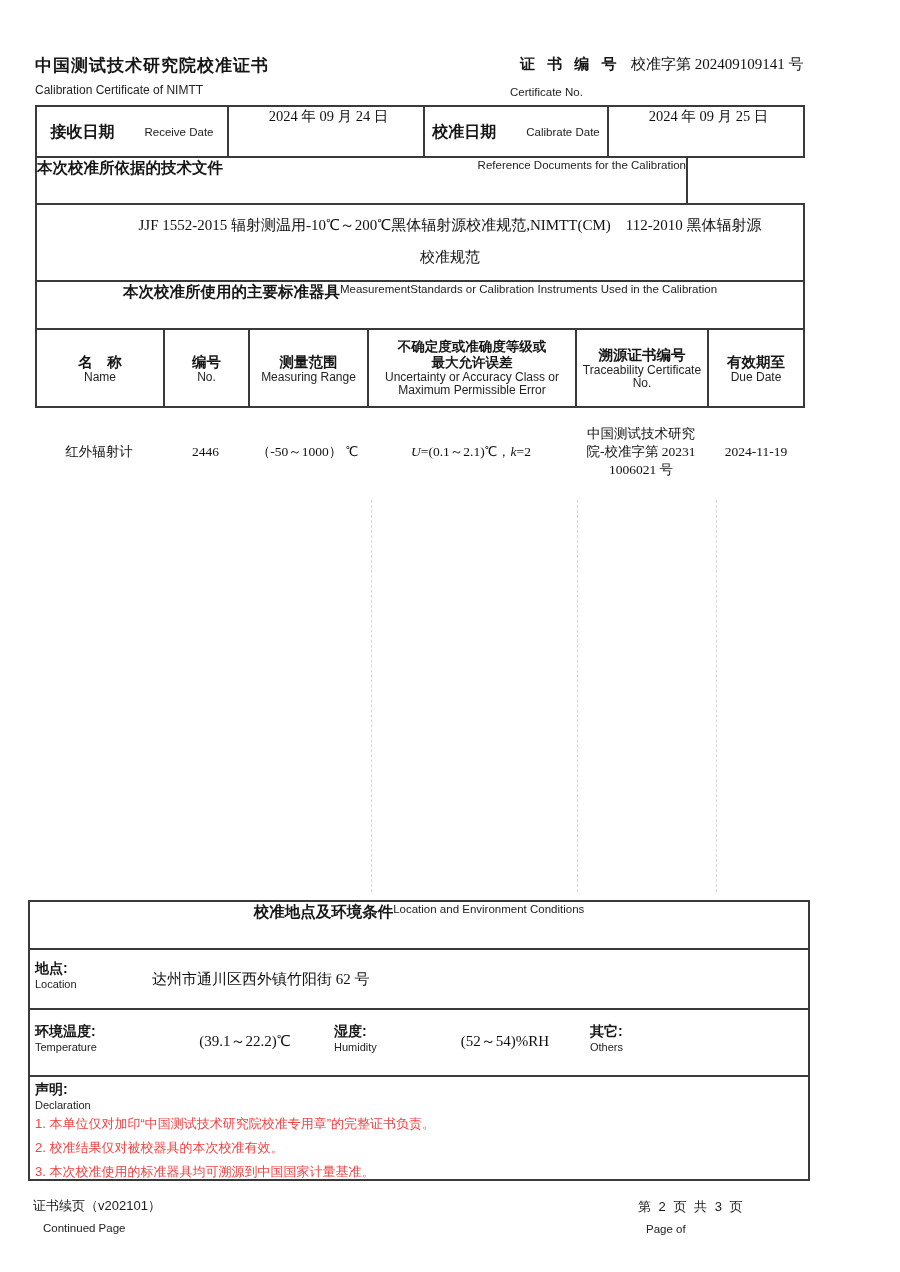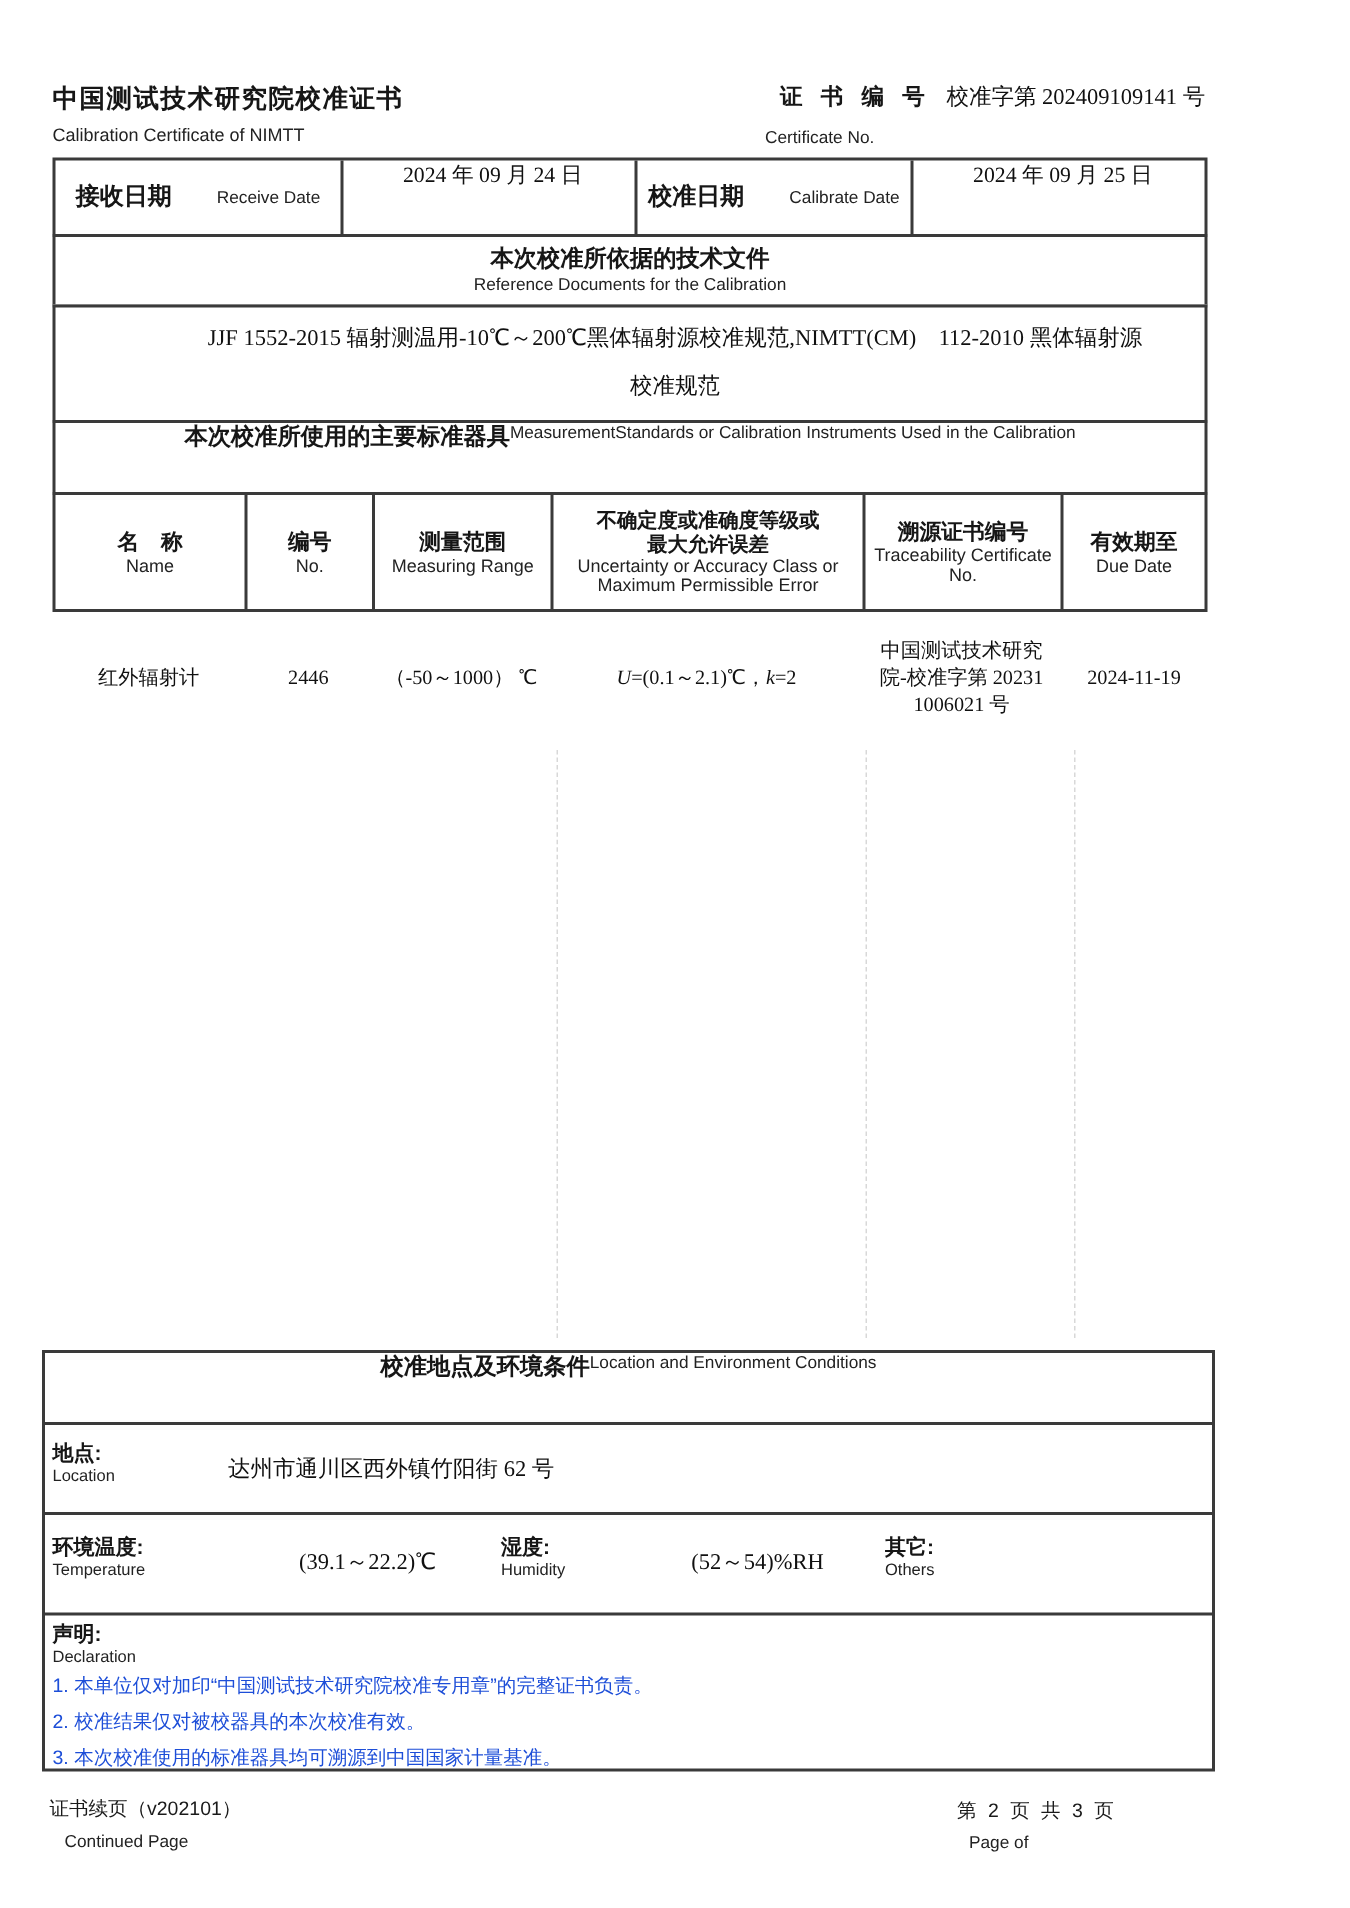--- a/index.html
+++ b/index.html
@@ -32,21 +32,21 @@
   .h-cn-sm{font-size:13.5px;line-height:16px;}
   .h-en{font-size:12px;line-height:13px;}
   .dcell{box-sizing:border-box;display:flex;flex-direction:column;justify-content:center;
          align-items:center;text-align:center;font-size:13.5px;line-height:18px;}
   .dash{border-left:1px dashed #aaa;opacity:.45;width:0;}
   
   .bline{border-bottom:2px solid #3a3a3a;box-sizing:border-box;}
   .flab-cn{font-size:14px;line-height:18px;}
   .flab-en{font-size:11px;line-height:14px;}
   .fval{font-size:15px;}
-  .decl-item{font-size:13px;line-height:24px;color:#1d4ed8;}
+  .decl-item{font-size:13px;line-height:24px;color:#ef4444;}
   .foot-cn{font-size:13px;}
   .foot-en{font-size:11.5px;}
 </style>
 </head>
 <body>
 
 <div class="page">
 
   <div class="abs cnb" style="left:35px;top:54px;font-size:17px;letter-spacing:1px;">中国测试技术研究院校准证书</div>
   <div class="abs en" style="left:35px;top:83px;font-size:12px;">Calibration Certificate of NIMTT</div>
@@ -69,21 +69,21 @@
       <div class="cell" style="width:185px;">
         <div class="cnb lab-cn">校准日期</div>
         <div class="en lab-en">Calibrate Date</div>
       </div>
       <div class="cell val" style="width:195px;">
         <div class="serif dateval">2024 年 09 月 25 日</div>
       </div>
     </div>
   </div>
 
-  <div class="abs tbox ctr" style="left:35px;top:156px;width:770px;height:49px;display:flex;flex-direction:column;justify-content:center;">
+  <div class="abs tbox ctr" style="left:35px;top:156px;width:653px;height:49px;display:flex;flex-direction:row;justify-content:space-between;">
     <div class="cnb sec-cn">本次校准所依据的技术文件</div>
     <div class="en sec-en">Reference Documents for the Calibration</div>
   </div>
 
   <div class="abs tbox" style="left:35px;top:203px;width:770px;height:79px;"></div>
   <div class="abs serif ctr" style="left:36px;top:216px;width:828px;font-size:15px;white-space:nowrap;">JJF 1552-2015 辐射测温用-10℃～200℃黑体辐射源校准规范,NIMTT(CM)　112-2010 黑体辐射源</div>
   <div class="abs serif ctr" style="left:36px;top:248px;width:828px;font-size:15px;">校准规范</div>
 
   <div class="abs tbox ctr" style="left:35px;top:280px;width:770px;height:50px;display:flex;flex-direction:row;justify-content:center;">
     <div class="cnb sec-cn">本次校准所使用的主要标准器具</div>

